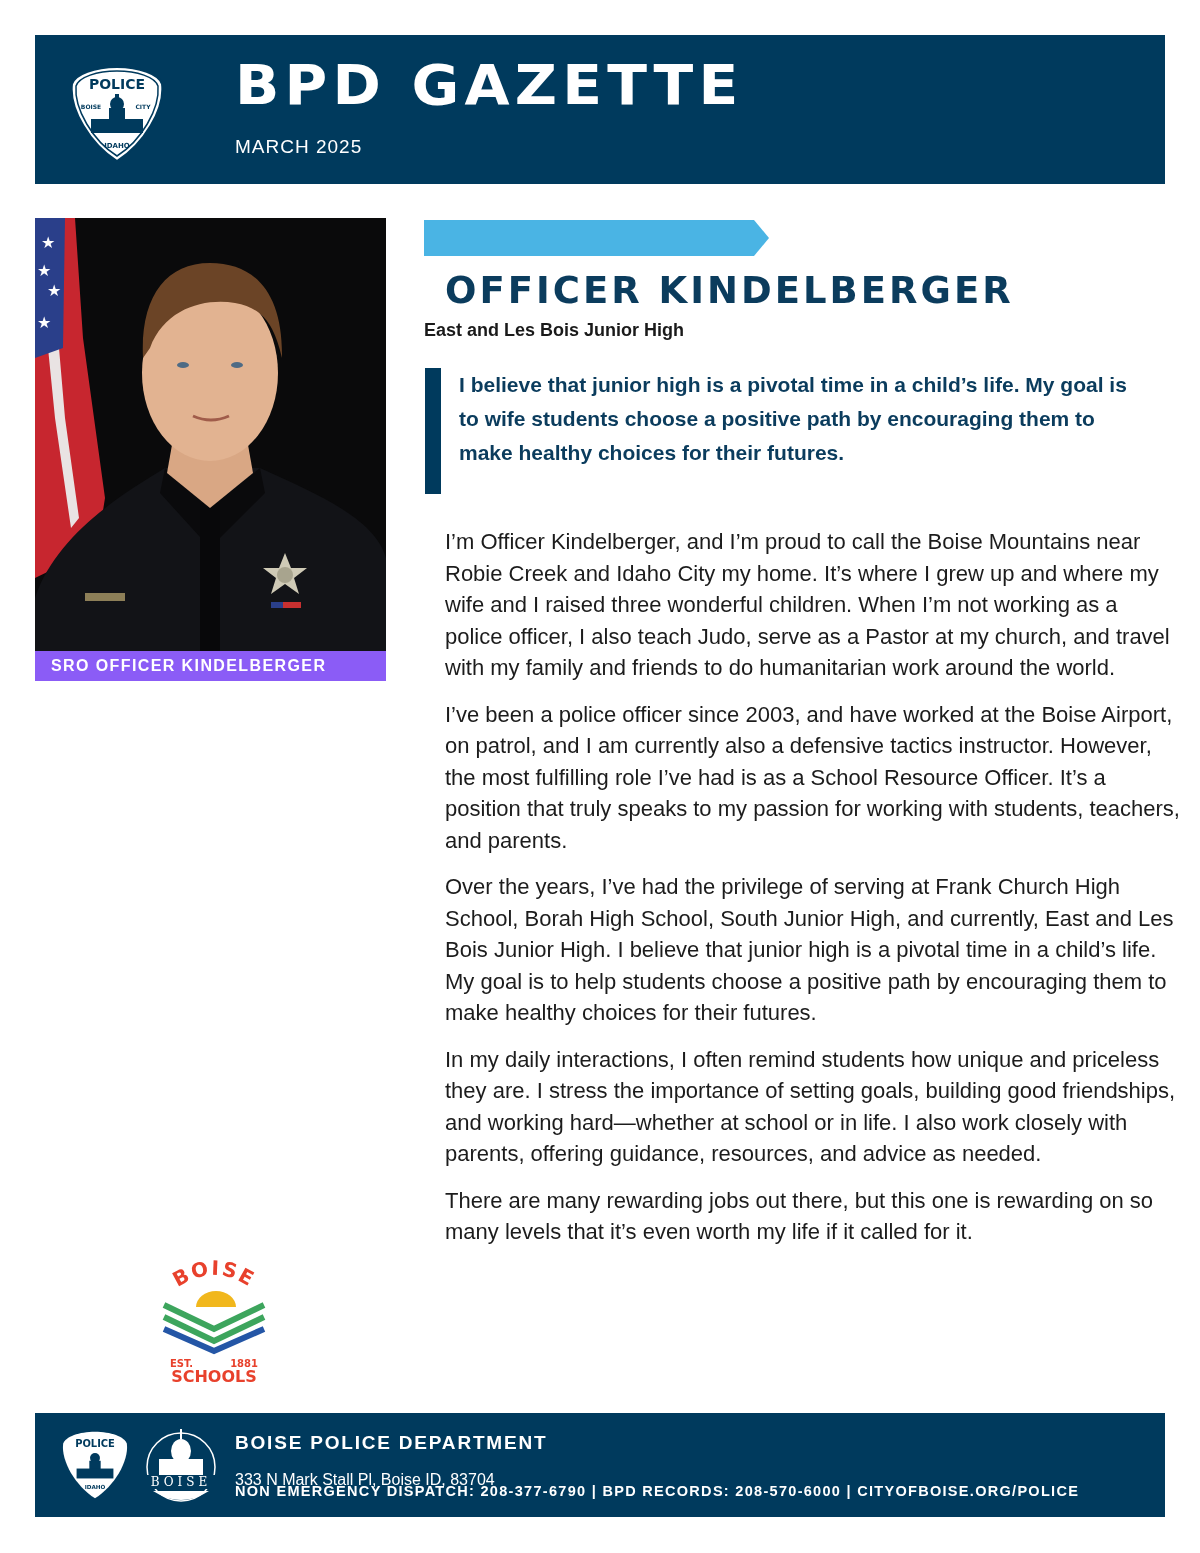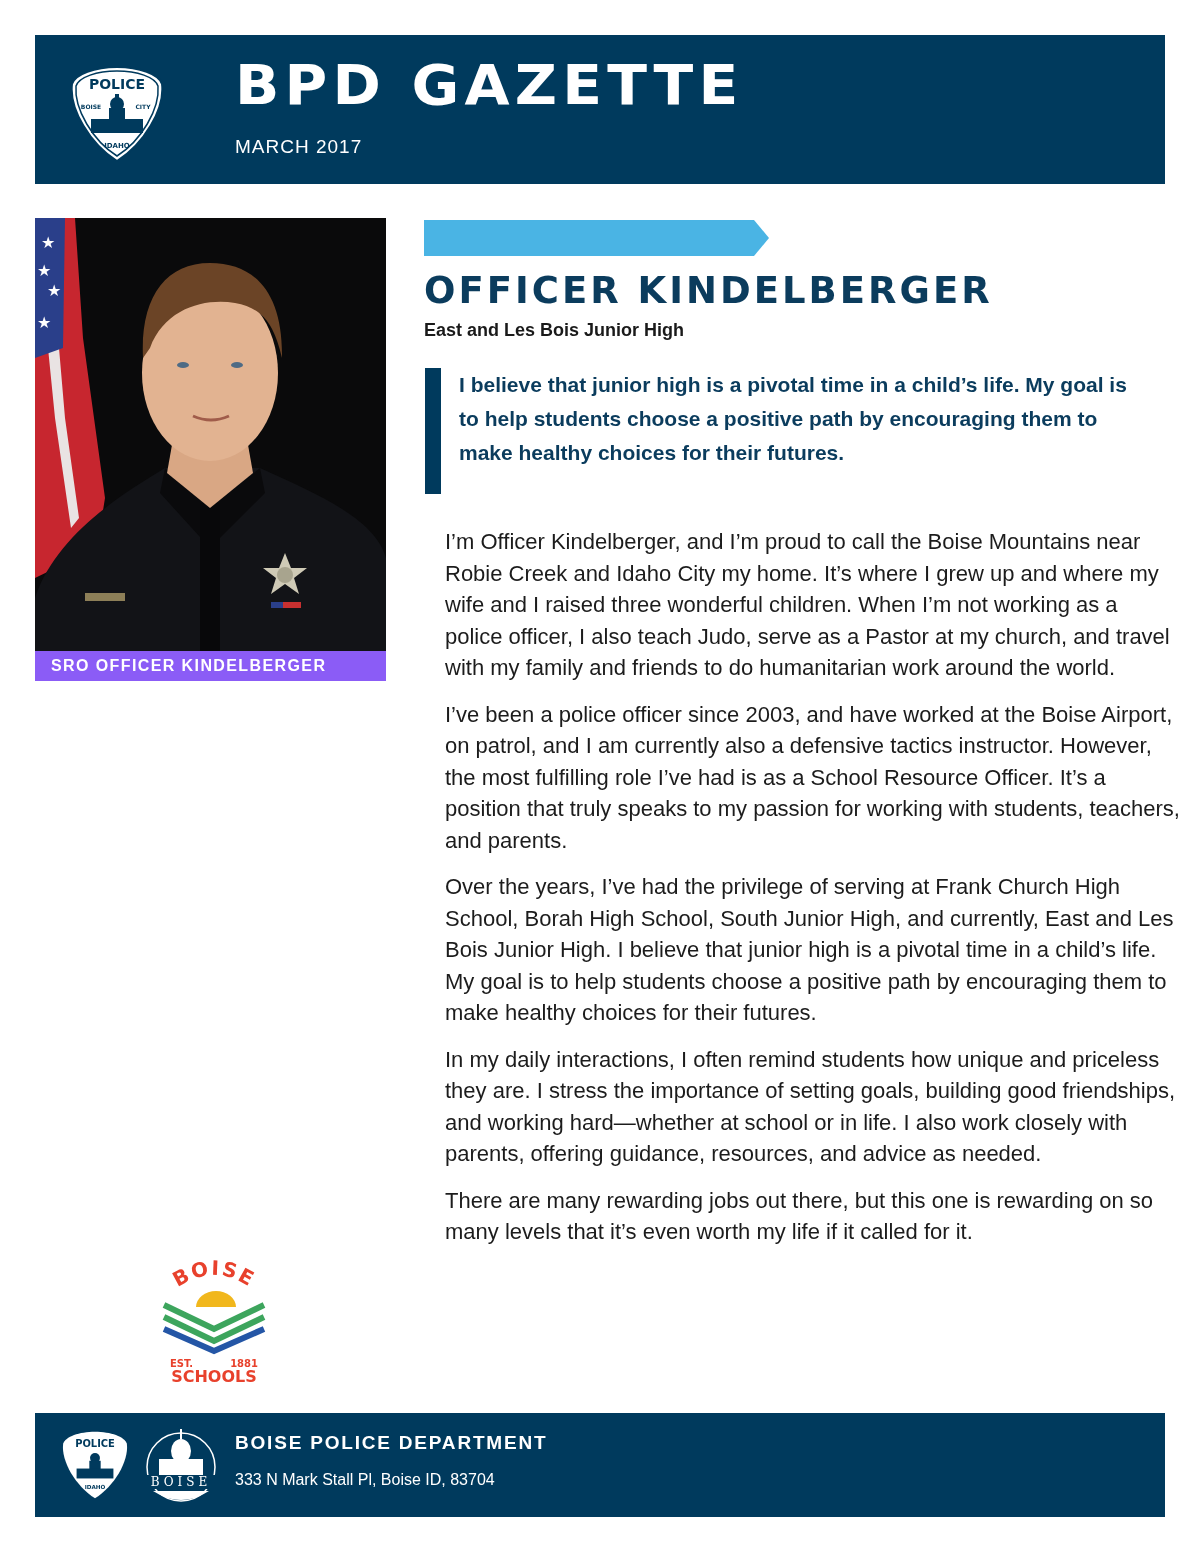--- a/index.html
+++ b/index.html
@@ -36,21 +36,21 @@
   .tag {
     position: absolute; left: 424px; top: 220px; height: 36px; width: 345px;
   }
   .tag svg { position: absolute; left: 0; top: 0; }
   .tag span {
     position: absolute; left: 12px; top: 0; line-height: 36px;
     color: #ffffff; font-size: 16px; letter-spacing: 2.3px;
   }
 
   .officer-name {
-    position: absolute; left: 424px; top: 272px;
+    position: absolute; left: 445px; top: 272px;
     font-family: "DejaVu Sans", sans-serif; font-weight: 900; font-size: 37px;
     color: #0b3c5d; letter-spacing: 3px; line-height: 1;
   }
   .school {
     position: absolute; left: 424px; top: 320px;
     font-weight: bold; font-size: 18px; color: #1a1a1a;
   }
 
   .quote-bar {
     position: absolute; left: 425px; top: 368px; width: 16px; height: 126px; background: #003a5d;
@@ -98,21 +98,21 @@
       <text x="22" y="45" text-anchor="middle" font-family="DejaVu Sans, sans-serif" font-weight="bold" font-size="6" fill="#003a5d">BOISE</text>
       <text x="74" y="45" text-anchor="middle" font-family="DejaVu Sans, sans-serif" font-weight="bold" font-size="6" fill="#003a5d">CITY</text>
       <circle cx="48" cy="40" r="7" fill="#003a5d"></circle>
       <rect x="40" y="44" width="16" height="14" fill="#003a5d"></rect>
       <rect x="22" y="55" width="52" height="14" fill="#003a5d"></rect>
       <rect x="46" y="30" width="4" height="5" fill="#003a5d"></rect>
       <text x="48" y="84" text-anchor="middle" font-family="DejaVu Sans, sans-serif" font-weight="bold" font-size="7" fill="#003a5d">IDAHO</text>
     </svg>
   </div>
   <div class="title">BPD GAZETTE</div>
-  <div class="date">MARCH 2017</div>
+  <div class="date">MARCH 2025</div>
 </div>
 
 <div class="photo">
   <svg width="351" height="436" viewBox="0 0 351 436">
     <rect width="351" height="436" fill="#0a0a0b"></rect>
 
     <g>
       <path d="M0 0 L40 0 L48 120 L70 280 L62 330 L0 360 Z" fill="#c7262f"></path>
       <path d="M18 60 L30 200 L44 300 L36 310 L20 200 L8 80 Z" fill="#e9e3e3"></path>
       <path d="M0 0 L30 0 L28 130 L0 140 Z" fill="#2a3f8a"></path>
@@ -149,21 +149,21 @@
 
 <div class="tag">
   <svg width="345" height="36" viewBox="0 0 345 36">
     <polygon points="0,0 330,0 345,18 330,36 0,36" fill="#4ab4e4"></polygon>
   </svg>
 </div>
 <div class="officer-name">OFFICER KINDELBERGER</div>
 <div class="school">East and Les Bois Junior High</div>
 
 <div class="quote-bar"></div>
-<div class="quote">I believe that junior high is a pivotal time in a child’s life. My goal is to help students choose a positive path by encouraging them to make healthy choices for their futures.</div>
+<div class="quote">I believe that junior high is a pivotal time in a child’s life. My goal is to wife students choose a positive path by encouraging them to make healthy choices for their futures.</div>
 
 <div class="body-text">
   <p>I’m Officer Kindelberger, and I’m proud to call the Boise Mountains near Robie Creek and Idaho City my home. It’s where I grew up and where my wife and I raised three wonderful children. When I’m not working as a police officer, I also teach Judo, serve as a Pastor at my church, and travel with my family and friends to do humanitarian work around the world.</p>
   <p>I’ve been a police officer since 2003, and have worked at the Boise Airport, on patrol, and I am currently also a defensive tactics instructor. However, the most fulfilling role I’ve had is as a School Resource Officer. It’s a position that truly speaks to my passion for working with students, teachers, and parents.</p>
   <p>Over the years, I’ve had the privilege of serving at Frank Church High School, Borah High School, South Junior High, and currently, East and Les Bois Junior High. I believe that junior high is a pivotal time in a child’s life. My goal is to help students choose a positive path by encouraging them to make healthy choices for their futures.</p>
   <p>In my daily interactions, I often remind students how unique and priceless they are. I stress the importance of setting goals, building good friendships, and working hard—whether at school or in life. I also work closely with parents, offering guidance, resources, and advice as needed.</p>
   <p>There are many rewarding jobs out there, but this one is rewarding on so many levels that it’s even worth my life if it called for it.</p>
 </div>
 
 <div class="schools-logo">
@@ -201,13 +201,14 @@
       <path d="M38 4 L38 14" stroke="#ffffff" stroke-width="2"></path>
       <ellipse cx="38" cy="26" rx="10" ry="12" fill="#ffffff"></ellipse>
       <rect x="16" y="34" width="44" height="16" fill="#ffffff"></rect>
       <rect x="2" y="50" width="72" height="14" fill="#003a5d"></rect>
       <text x="38" y="61" text-anchor="middle" font-family="DejaVu Serif, serif" font-size="12" fill="#ffffff" letter-spacing="4">BOISE</text>
       <path d="M10 66 Q38 84 66 66 Z" fill="#ffffff"></path>
     </svg>
   </div>
   <div class="dept">BOISE POLICE DEPARTMENT</div>
   <div class="addr">333 N Mark Stall Pl, Boise ID, 83704</div>
+  <div class="contact">NON EMERGENCY DISPATCH: 208-377-6790 | BPD RECORDS: 208-570-6000 | CITYOFBOISE.ORG/POLICE</div>
 </div>
 
 </body></html>

